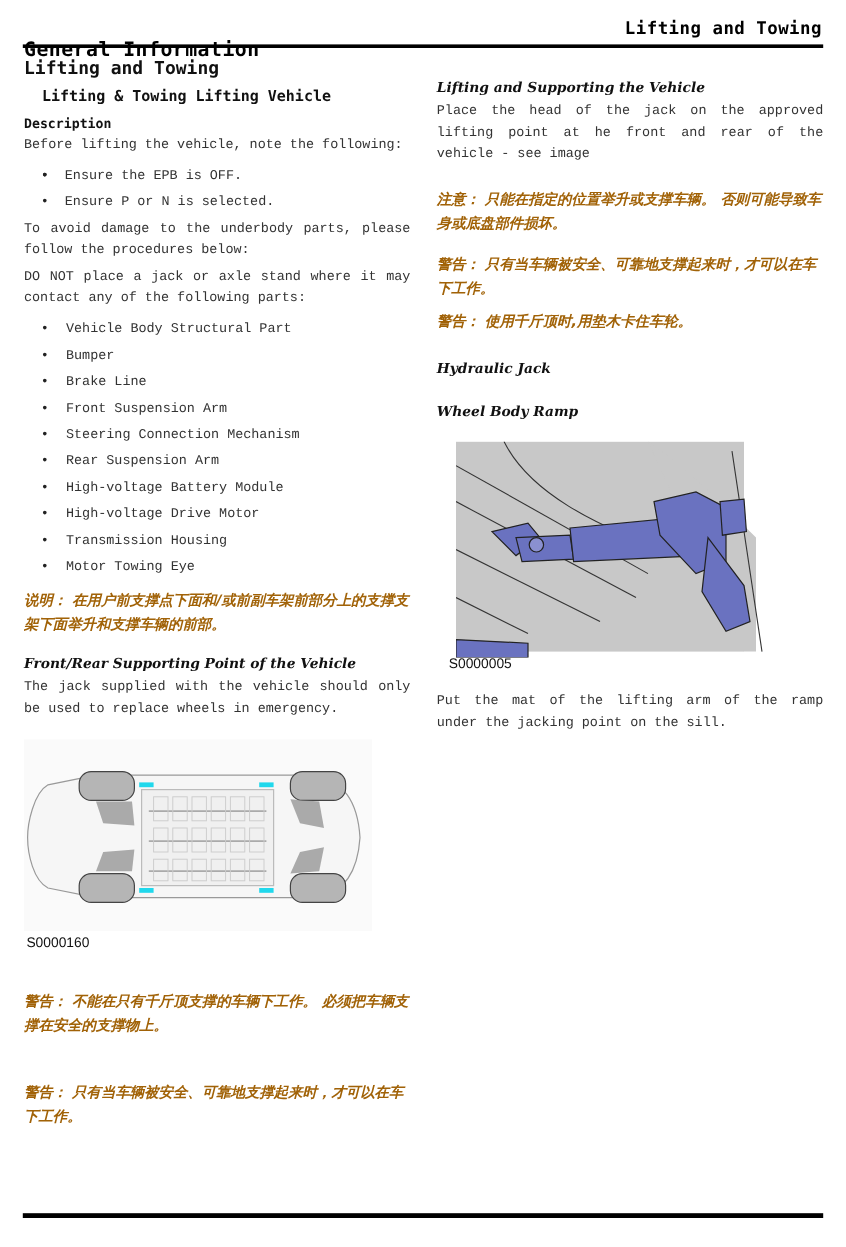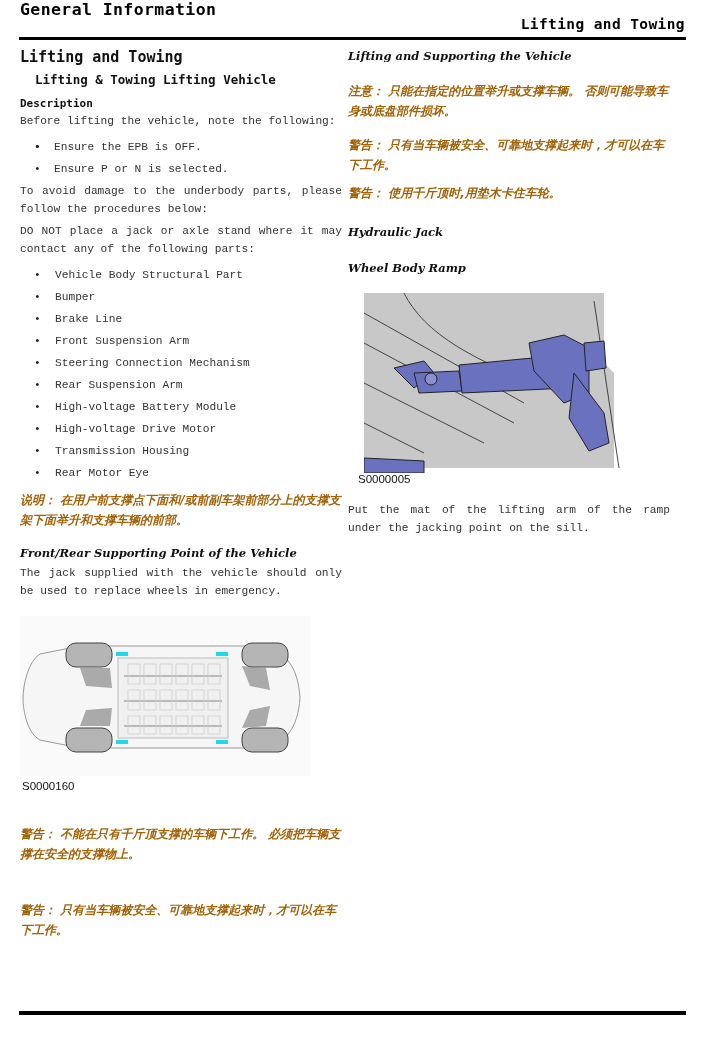--- a/index.html
+++ b/index.html
@@ -1,26 +1,26 @@
 <!DOCTYPE html>
 <html><head>
   <meta charset="utf-8">
   <style>
     html, body { margin: 0; padding: 0; background: #ffffff; }
     body { width: 705px; height: 1039px; position: relative; overflow: hidden; color: #111; }
 
-    .hdr-left { position: absolute; left: 20px; top: 0; font-family: "DejaVu Sans Mono", monospace; font-weight: bold; font-size: 16.5px; letter-spacing: 0.4px; color: #000; }
+    .hdr-left { position: absolute; left: 20px; top: 32px; font-family: "DejaVu Sans Mono", monospace; font-weight: bold; font-size: 16.5px; letter-spacing: 0.4px; color: #000; }
     .hdr-right { position: absolute; right: 20px; top: 16px; font-family: "DejaVu Sans Mono", monospace; font-weight: bold; font-size: 14.5px; letter-spacing: 0.4px; color: #000; }
     .hdr-rule { position: absolute; left: 19px; right: 19px; top: 37px; height: 3px; background: #000; }
     .ftr-rule { position: absolute; left: 19px; right: 19px; top: 1011px; height: 4px; background: #000; }
     .page-num { position: absolute; right: 19px; top: 1071px; font-family: "Liberation Serif", serif; font-size: 16px; color: #111; }
 
     .col { position: absolute; top: 44px; }
     .col-left { left: 20px; width: 322px; }
-    .col-right { left: 348px; width: 322px; }
+    .col-right { left: 364px; width: 322px; margin-top: 17px; }
 
     .h1 { font-family: "DejaVu Sans Mono", monospace; font-weight: bold; font-size: 15px; margin: 4px 0 6px 0; }
     .h2 { font-family: "DejaVu Sans Mono", monospace; font-weight: bold; font-size: 12.5px; margin: 0 0 10px 15px; }
     .h3 { font-family: "DejaVu Sans Mono", monospace; font-weight: bold; font-size: 11px; margin: 0 0 2px 0; }
     .hi { font-family: "DejaVu Serif", serif; font-weight: bold; font-style: italic; font-size: 11.5px; margin: 0 0 4px 0; }
     .p { font-family: "Liberation Mono", monospace; font-size: 11.2px; line-height: 18px; color: #333; margin: 0 0 4px 0; text-align: justify; }
     ul.bul { list-style: none; margin: 6px 0 2px 0; padding: 0; }
     ul.bul li { position: relative; font-family: "Liberation Mono", monospace; font-size: 11.2px; line-height: 18px; color: #333; padding-left: 35px; margin-bottom: 4px; }
     ul.bul li .dot { position: absolute; left: 14px; top: 0; color: #222; }
     ul.bul.first li { padding-left: 34px; }
@@ -52,21 +52,21 @@
   <ul class="bul" style="margin-top:8px">
     <li><span class="dot">•</span><span>Vehicle Body Structural Part</span></li>
     <li><span class="dot">•</span><span>Bumper</span></li>
     <li><span class="dot">•</span><span>Brake Line</span></li>
     <li><span class="dot">•</span><span>Front Suspension Arm</span></li>
     <li><span class="dot">•</span><span>Steering Connection Mechanism</span></li>
     <li><span class="dot">•</span><span>Rear Suspension Arm</span></li>
     <li><span class="dot">•</span><span>High-voltage Battery Module</span></li>
     <li><span class="dot">•</span><span>High-voltage Drive Motor</span></li>
     <li><span class="dot">•</span><span>Transmission Housing</span></li>
-    <li><span class="dot">•</span><span>Rear Motor Eye</span></li>
+    <li><span class="dot">•</span><span>Motor Towing Eye</span></li>
   </ul>
 
   <div class="cn" style="margin-top:8px">说明： 在用户前支撑点下面和/或前副车架前部分上的支撑支架下面举升和支撑车辆的前部。</div>
 
   <div class="hi" style="margin-top:16px">Front/Rear Supporting Point of the Vehicle</div>
   <div class="p">The jack supplied with the vehicle should only be used to replace wheels in emergency.</div>
 
   <div style="position:relative; margin-top:16px; width:290px; height:180px;">
     <svg width="290" height="160" viewBox="0 0 290 160">
       <rect x="0" y="0" width="290" height="160" fill="#fafafa"></rect>
@@ -121,20 +121,21 @@
     </svg>
     <div class="fig-label" style="position:absolute; left:2px; top:164px;">S0000160</div>
   </div>
 
   <div class="cn" style="margin-top:28px">警告： 不能在只有千斤顶支撑的车辆下工作。 必须把车辆支撑在安全的支撑物上。</div>
   <div class="cn" style="margin-top:36px">警告： 只有当车辆被安全、可靠地支撑起来时，才可以在车下工作。</div>
 </div>
 
 <div class="col col-right">
   <div class="hi" style="margin-top:5px">Lifting and Supporting the Vehicle</div>
+  <div class="p">Place the head of the jack on the approved lifting point at he front and rear of the vehicle - see image</div>
 
   <div class="cn" style="margin-top:18px">注意： 只能在指定的位置举升或支撑车辆。 否则可能导致车身或底盘部件损坏。</div>
   <div class="cn" style="margin-top:14px">警告： 只有当车辆被安全、可靠地支撑起来时，才可以在车下工作。</div>
   <div class="cn" style="margin-top:8px">警告： 使用千斤顶时,用垫木卡住车轮。</div>
 
   <div class="hi" style="margin-top:22px">Hydraulic Jack</div>
 
   <div class="hi" style="margin-top:22px">Wheel Body Ramp</div>
 
   <div style="position:relative; margin-top:18px; margin-left:16px; width:280px; height:200px;">

